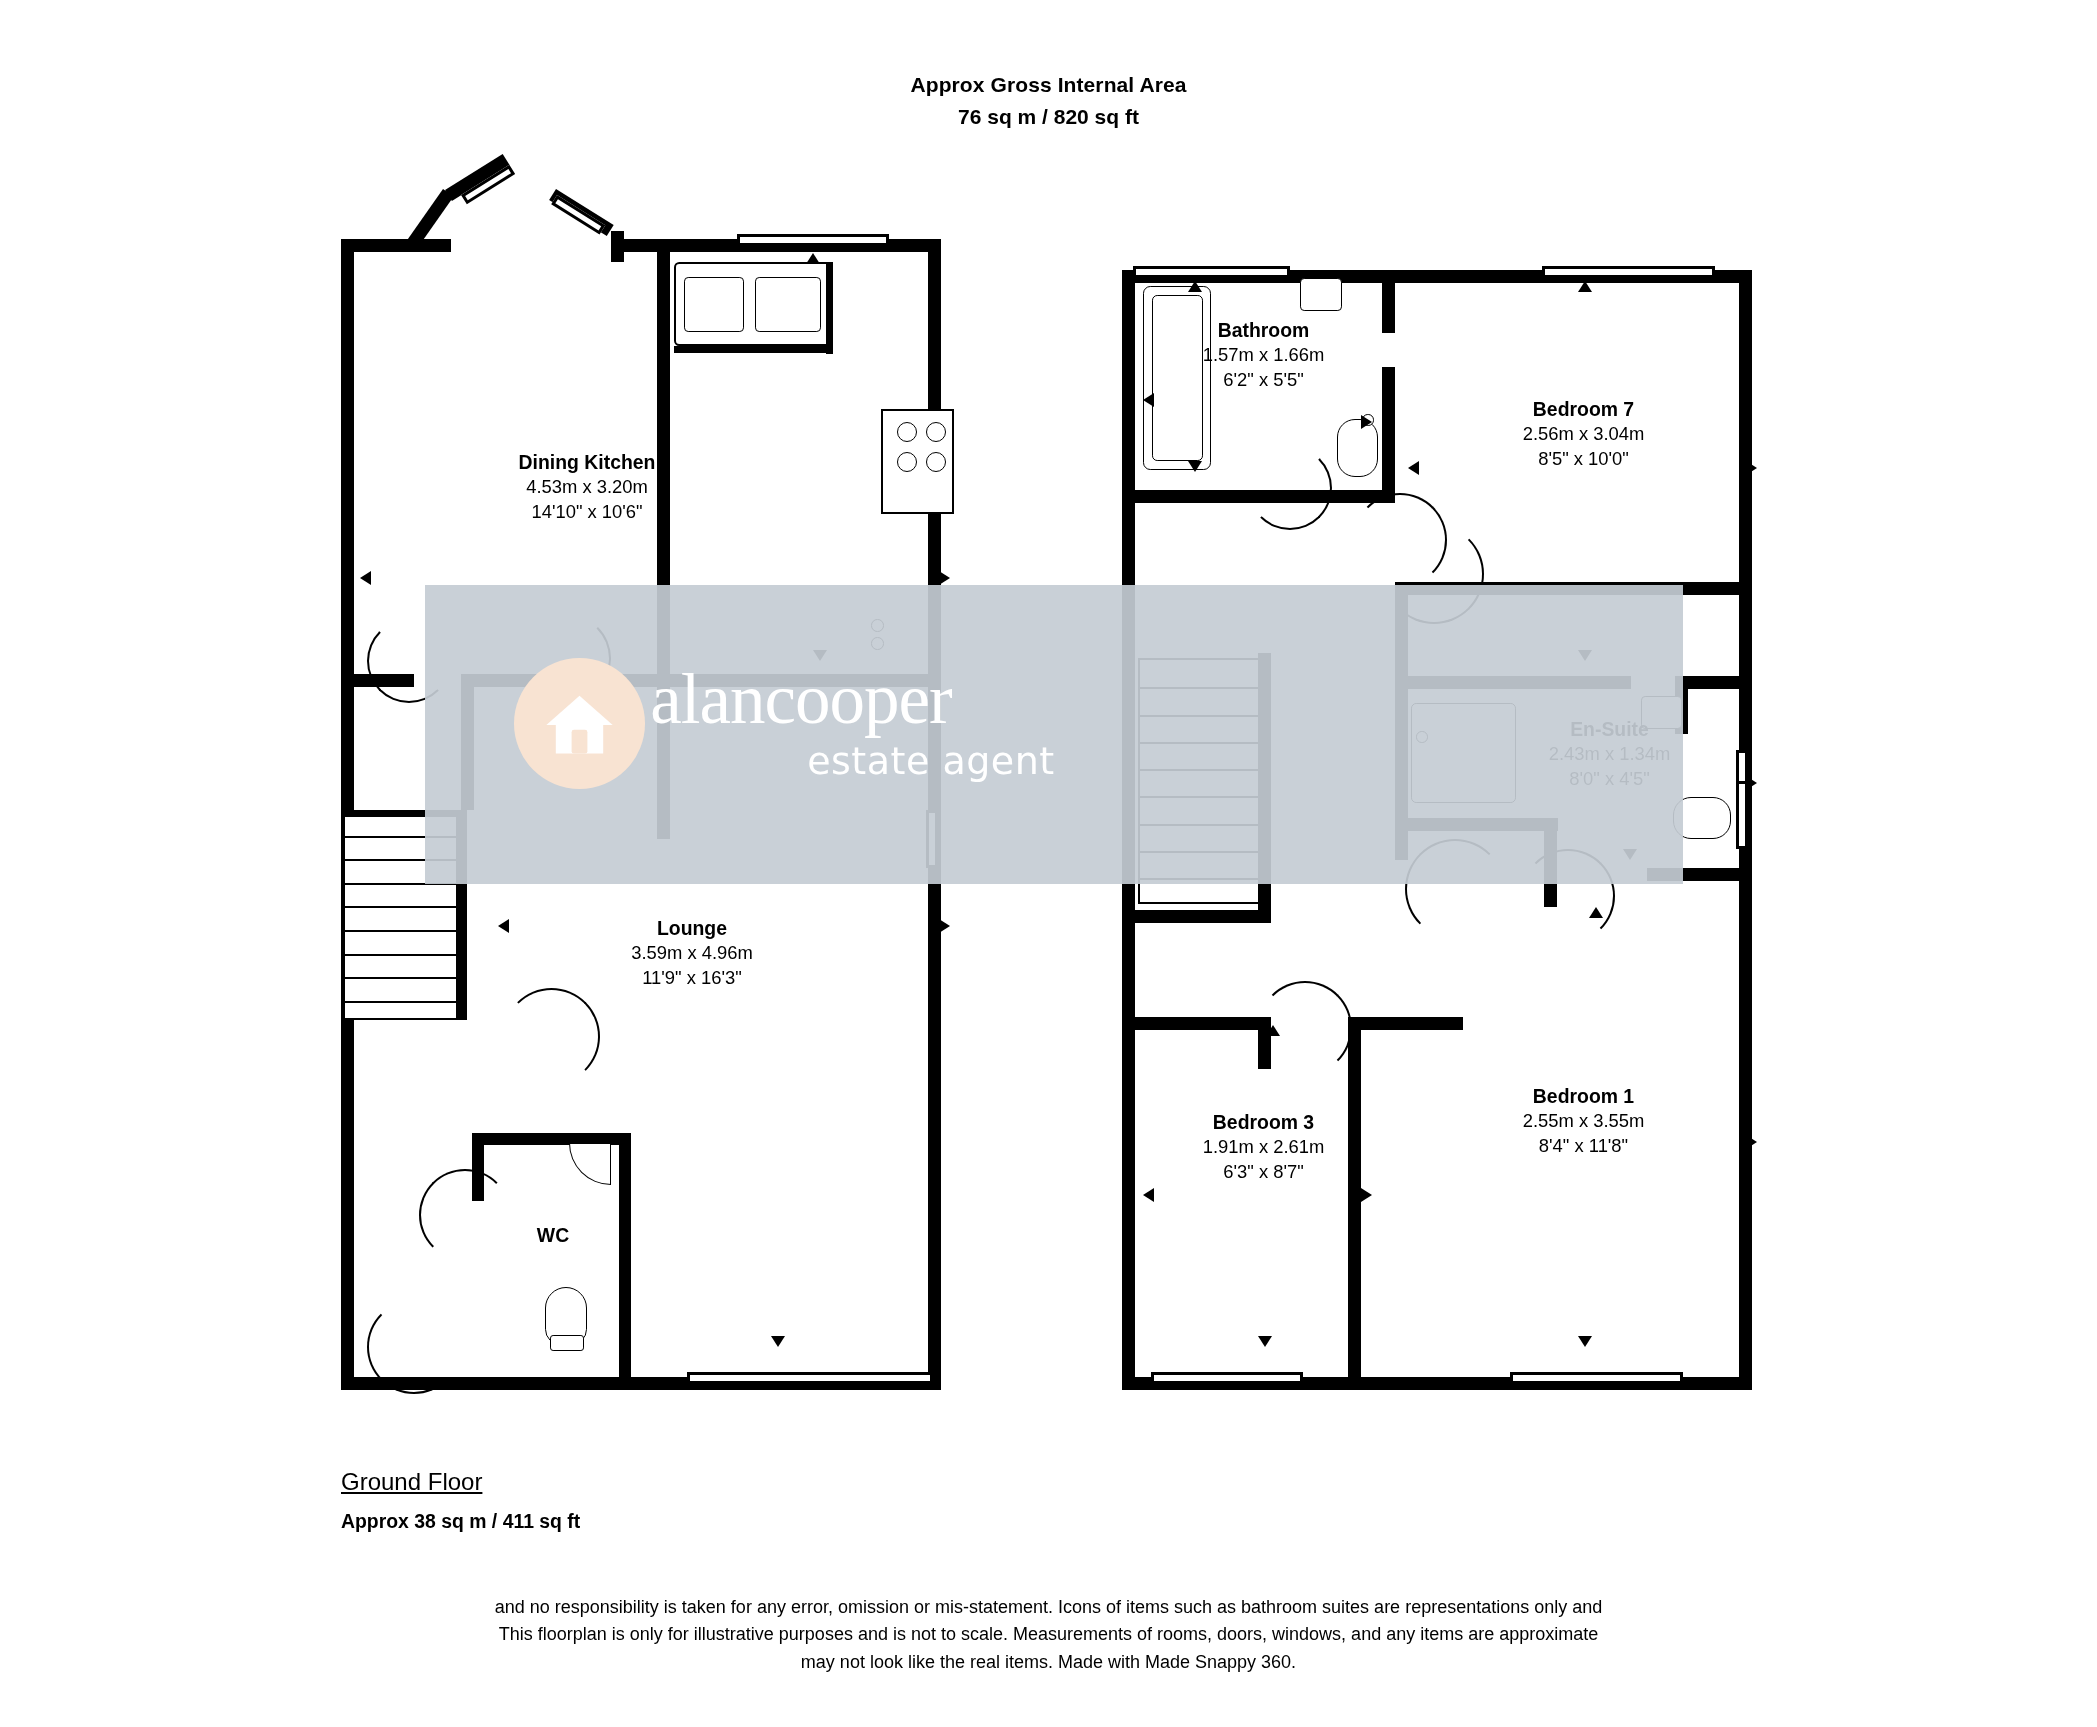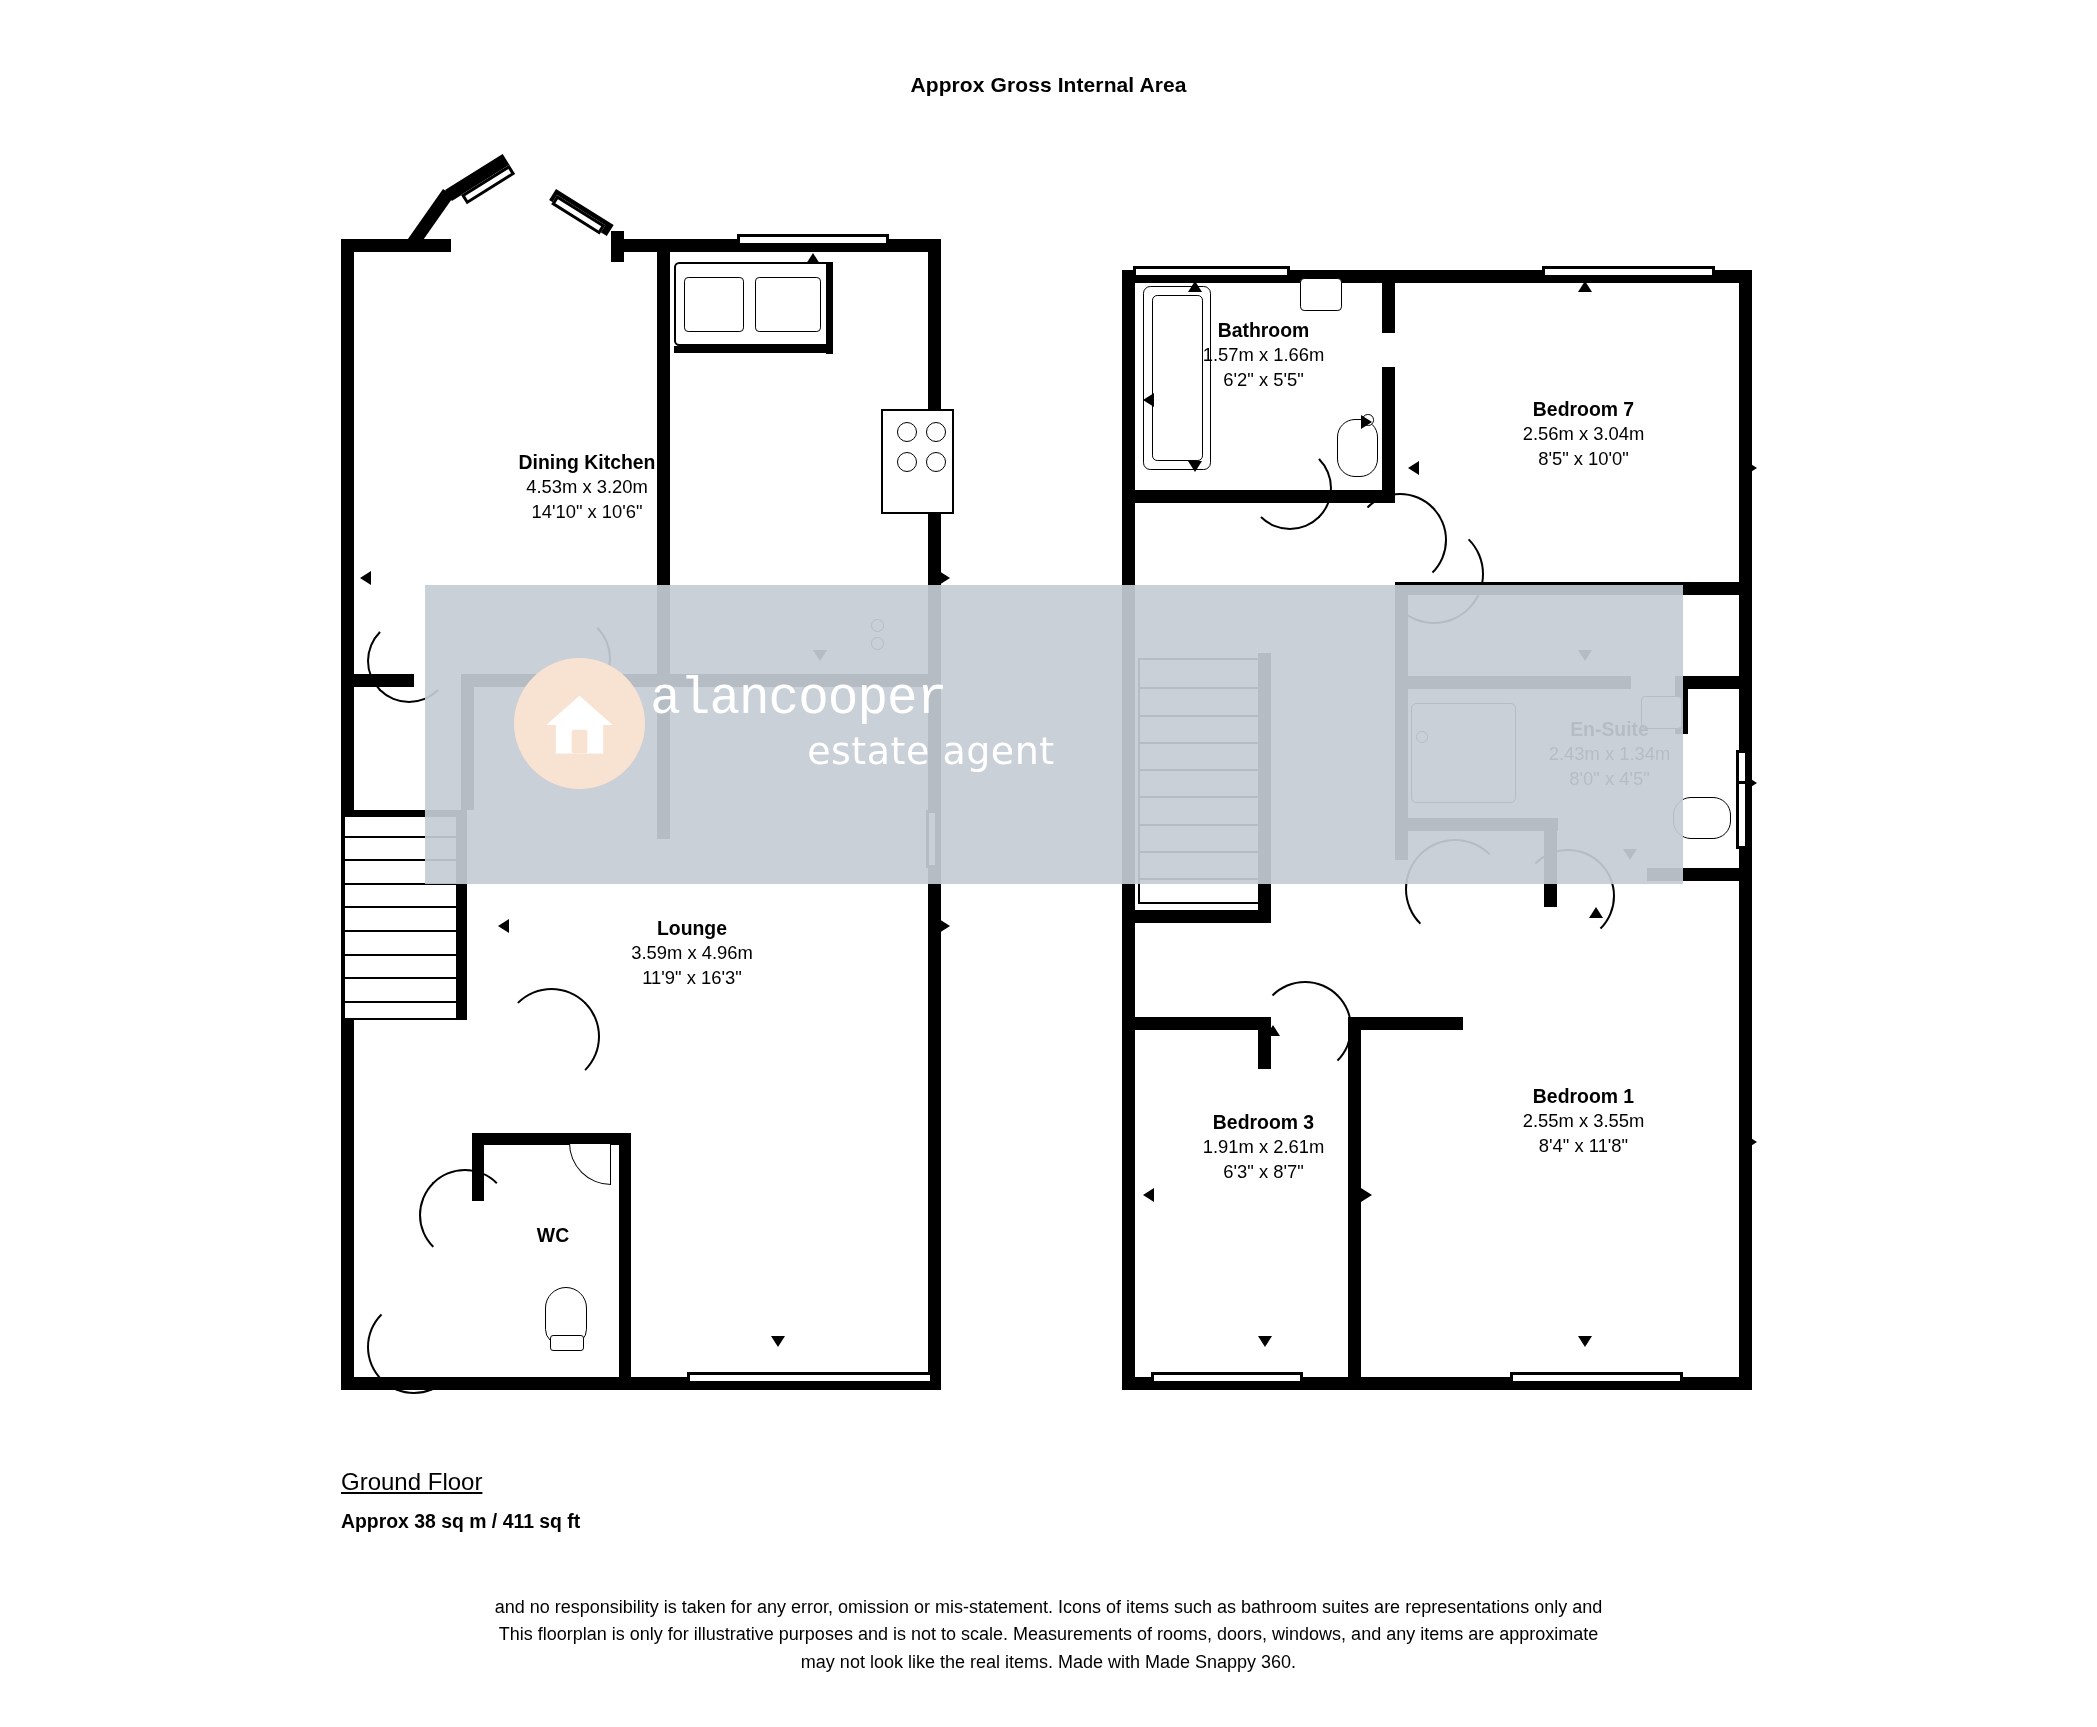--- a/index.html
+++ b/index.html
@@ -27,38 +27,39 @@
   .door{position:absolute;border:2.6px solid #000;border-radius:50%;background:transparent;box-sizing:border-box;}
   .stair{position:absolute;border:2.6px solid #000;background:#fff;box-sizing:border-box;}
   .stair div{position:absolute;left:0;right:0;height:0;border-top:2.6px solid #000;}
 
   
   .wm-band{position:absolute;background:#c4ccd4;opacity:.92;}
   .wm{position:absolute;left:514px;top:645px;width:1017px;height:157px;display:flex;align-items:center;}
   .wm-house{position:relative;width:131px;height:131px;border-radius:50%;background:#f8e3d2;display:flex;align-items:center;justify-content:center;}
   .wm-house svg{width:79px;height:79px;}
   .wm-text{margin-left:5.2px;}
-  .wm-text .t1{font-size:51px;color:#ffffff;font-family:Liberation Mono, monospace;letter-spacing:-1px;line-height:1;}
+  .wm-text .t1{font-size:71px;color:#ffffff;font-family:Liberation Serif, serif;letter-spacing:-1px;line-height:1;}
   .wm-text .t2{font-size:38px;color:#ffffff;font-family:"DejaVu Sans",sans-serif;letter-spacing:0.5px;margin-top:3.1px;margin-left:157px;}
 
   
   .cap{position:absolute;}
   .cap .c1{font-size:24px;font-family:"Liberation Sans",sans-serif;text-decoration:underline;}
   .cap .c2{font-size:19.4px;font-weight:bold;margin-top:13.6px;}
 
   
   .disc{position:absolute;left:199px;top:1594px;width:1699px;text-align:center;font-size:18px;line-height:1.52;}
 </style>
 </head>
 <body>
 
 <div class="stage">
 
   <div class="header">
     <div class="h1">Approx Gross Internal Area</div>
+    <div class="h2">76 sq m / 820 sq ft</div>
   </div>
 
   <div>
 
     <div class="wall" style="left:341px;top:239px;width:12.6px;height:1151px;"></div>
     <div class="wall" style="left:341px;top:239px;width:110px;height:12.6px;"></div>
     <div class="wall" style="left:443px;top:189px;width:12.6px;height:63px;transform:rotate(35deg);transform-origin:top left;"></div>
     <div class="wall" style="left:445px;top:190px;width:68px;height:12.6px;transform:rotate(-32deg);transform-origin:top left;"></div>
     <div class="wall" style="left:556px;top:189px;width:68px;height:12.6px;transform:rotate(32deg);transform-origin:top left;"></div>
     <div class="wall" style="left:611px;top:231px;width:12.6px;height:31px;"></div>

